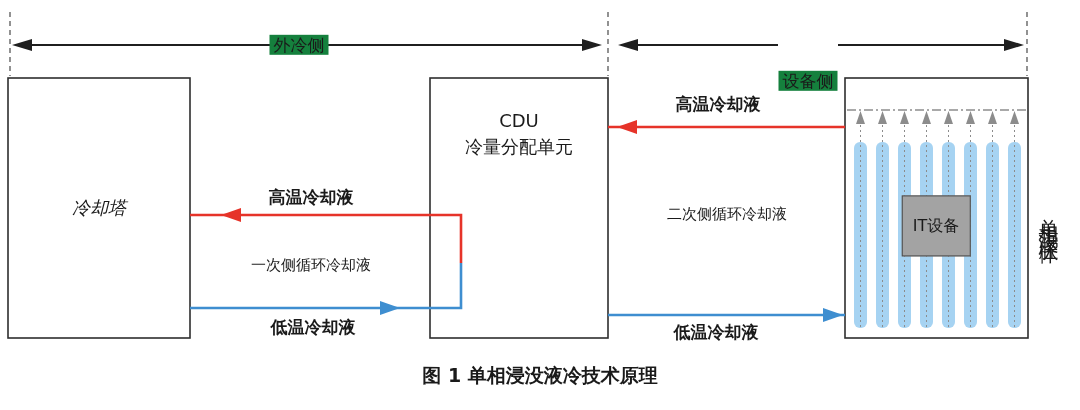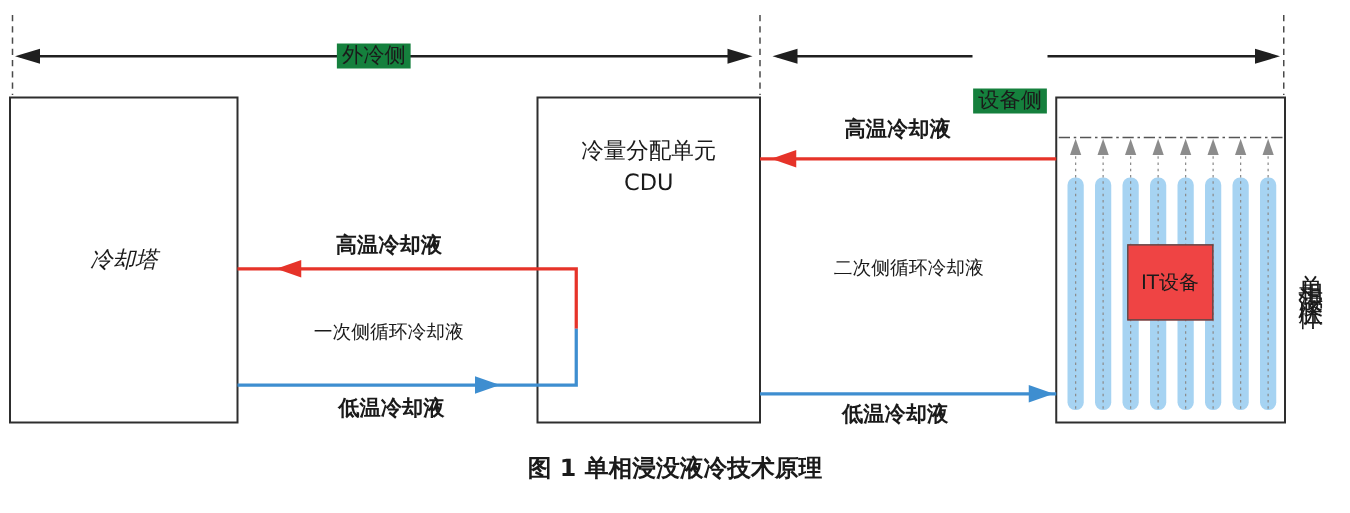--- a/index.html
+++ b/index.html
@@ -20,21 +20,21 @@
     line-height: 1.2;
     background: #15803d;
     padding: 0 4px;
   }
   .nobg { background: transparent; padding: 0; }
   .ruler-lbl { font-size: 17px; }
   .box-lbl   { font-size: 18px; font-style: italic; }
   .flow-lbl  { font-size: 17px; font-weight: 700; }
   .loop-lbl  { font-size: 15px; }
   .cdu-lbl   { font-size: 18px; text-align: center; line-height: 26px; }
-  .it-lbl    { font-size: 16px; background: #ef4444; border: 1px solid #4a4a4a; padding: 20px 10px; }
+  .it-lbl    { font-size: 16px; background: #a3a3a3; border: 1px solid #4a4a4a; padding: 20px 10px; }
   .side-lbl  { font-size: 20px; writing-mode: vertical-rl; letter-spacing: 5px; background: transparent; padding: 0; }
   .caption   { font-size: 19px; font-weight: 500; }
 </style>
 </head>
 <body>
 
 <div class="stage">
 
   <svg width="1080" height="410" viewBox="0 0 1080 410">
 
@@ -100,22 +100,22 @@
     <polygon points="617,127 637,120 637,134" fill="#e63329"></polygon>
     <polygon points="843,315 823,308 823,322" fill="#3e8ed0"></polygon>
   </svg>
 
   <div class="lbl ruler-lbl" style="left:299px; top:45px;">外冷侧</div>
   <div class="lbl ruler-lbl" style="left:808px; top:45px;margin-top:36px;">设备侧</div>
 
   <div class="lbl box-lbl nobg" style="left:99px; top:208px;">冷却塔</div>
 
   <div class="lbl cdu-lbl nobg" style="left:519px; top:134px;">
+    <div>CDU</div>
     <div>冷量分配单元</div>
-    <div>CDU</div>
   </div>
 
   <div class="lbl flow-lbl nobg" style="left:311px; top:197px;">高温冷却液</div>
   <div class="lbl loop-lbl nobg" style="left:311px; top:265px;">一次侧循环冷却液</div>
   <div class="lbl flow-lbl nobg" style="left:313px; top:327px;">低温冷却液</div>
 
   <div class="lbl flow-lbl nobg" style="left:718px; top:104px;">高温冷却液</div>
   <div class="lbl loop-lbl nobg" style="left:727px; top:214px;">二次侧循环冷却液</div>
   <div class="lbl flow-lbl nobg" style="left:716px; top:332px;">低温冷却液</div>
 

